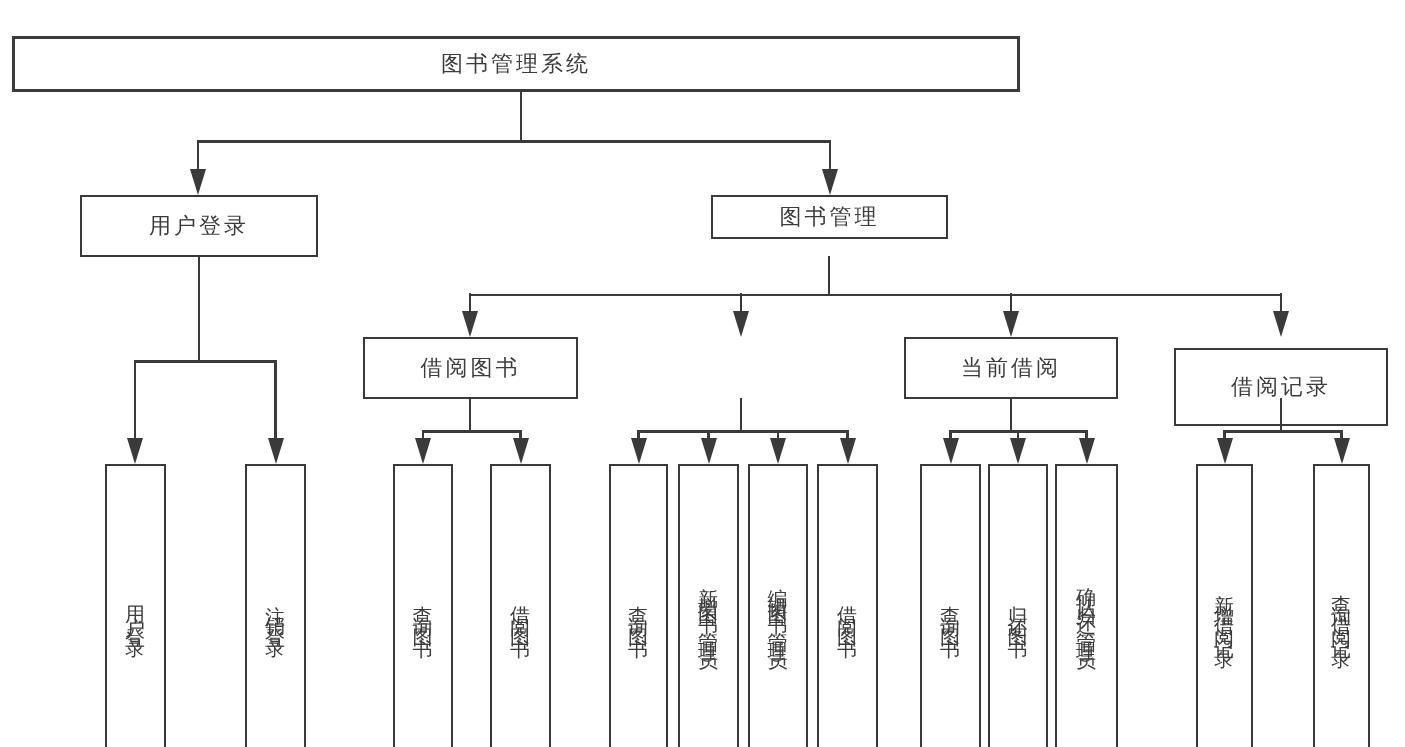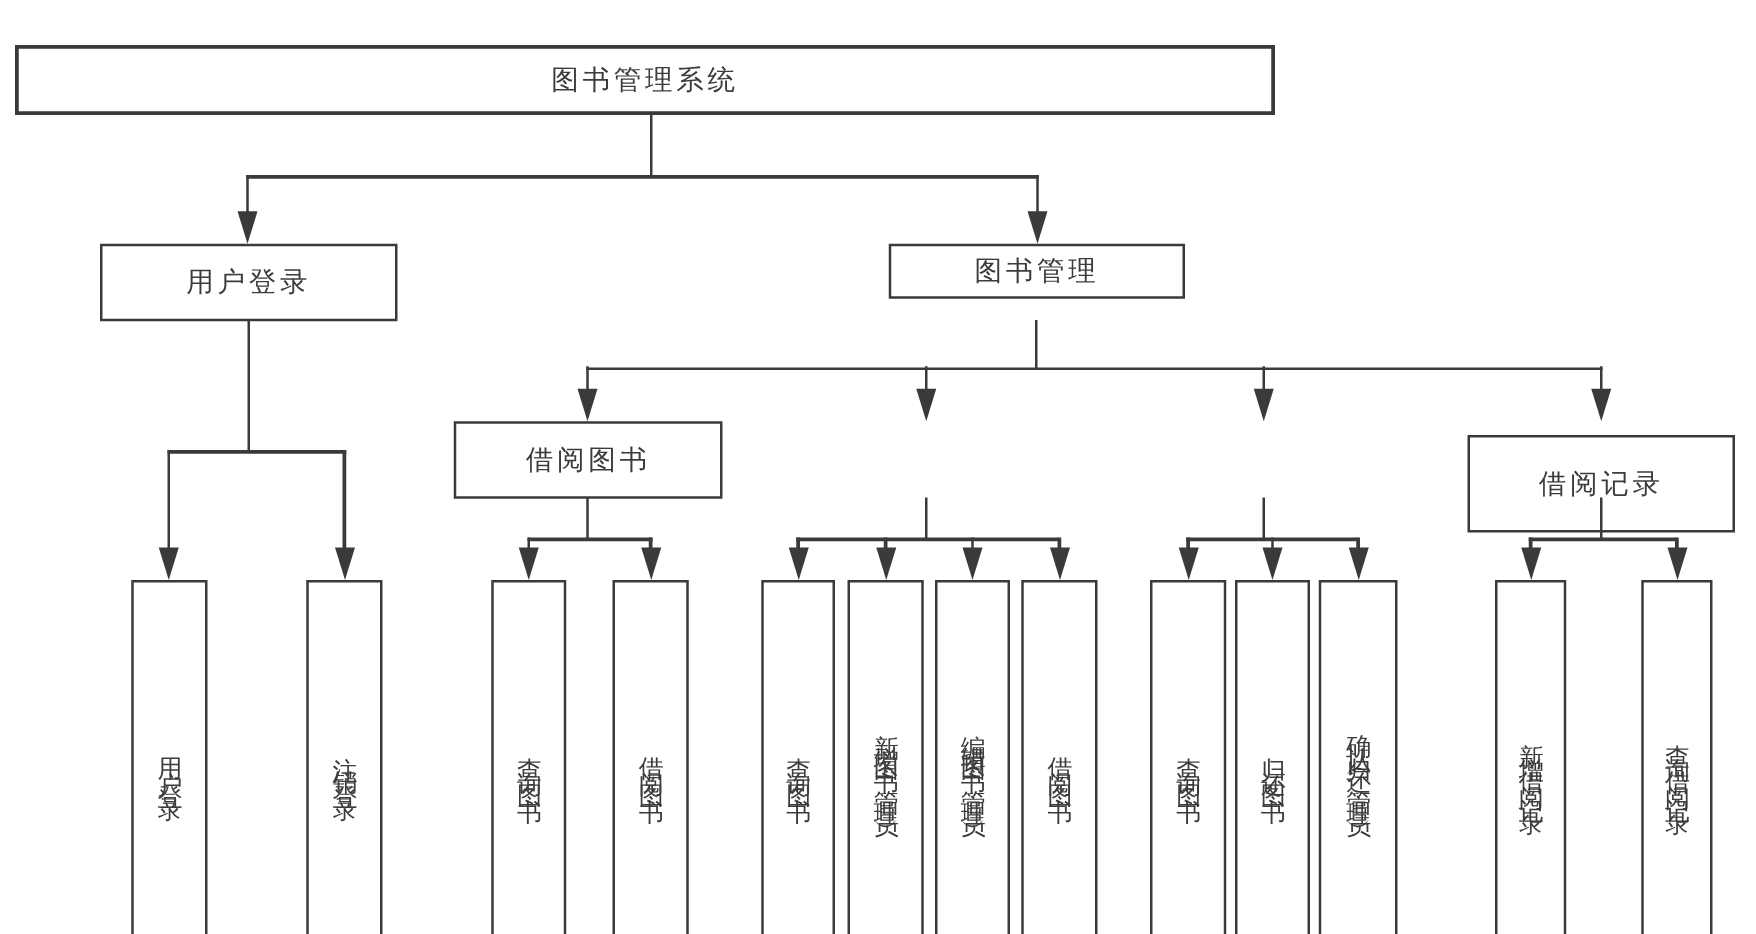--- a/index.html
+++ b/index.html
@@ -52,20 +52,23 @@
 
   <div class="box" style="left:711px;top:171px;width:237px;height:44px">
     <span>图书管理</span>
   </div>
 
   <div class="box" style="left:363px;top:313px;width:215px;height:62px">
     <span>借阅图书</span>
   </div>
 
 
+  <div class="box" style="left:904px;top:313px;width:214px;height:62px">
+    <span>当前借阅</span>
+  </div>
 
   <div class="box" style="left:1174px;top:324px;width:214px;height:78px">
     <span>借阅记录</span>
   </div>
 
   <div class="box leaf" style="left:105px;top:440px;width:61px;height:296px">
     <span class="vtext">用户登录</span>
   </div>
   <div class="box leaf" style="left:245px;top:440px;width:61px;height:296px">
     <span class="vtext">注销登录</span>

